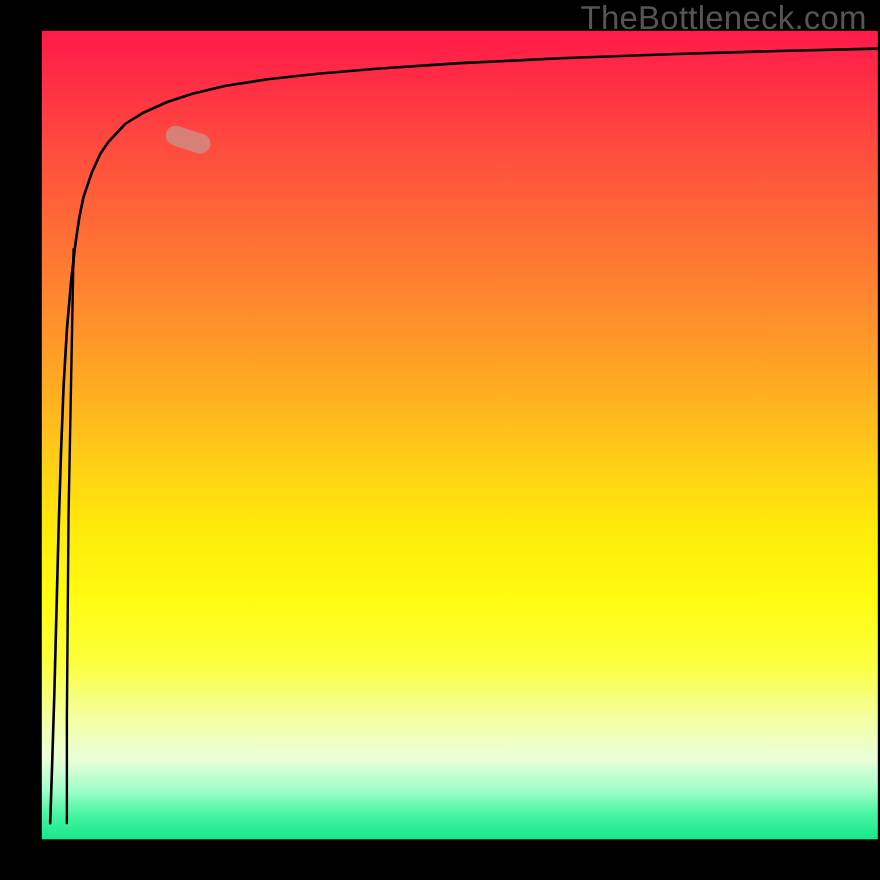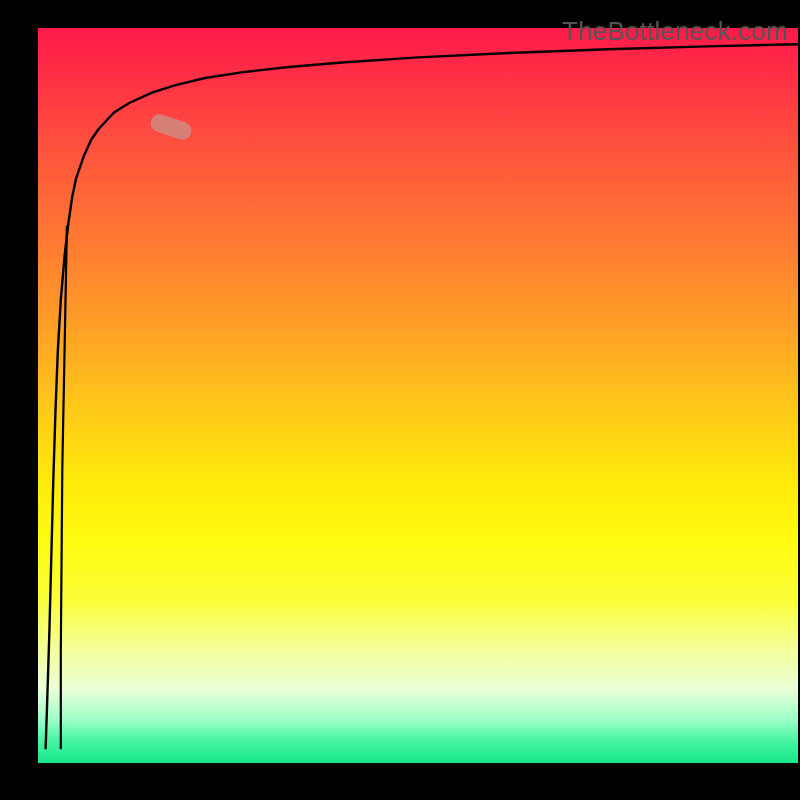--- a/index.html
+++ b/index.html
@@ -6,24 +6,24 @@
   body {
     width: 800px;
     height: 800px;
     background: #000;
     position: relative;
     font-family: Arial, Helvetica, sans-serif;
     overflow: hidden;
   }
   .watermark {
     position: absolute;
-    top: 16px;
+    top: 0;
     right: 12px;
     color: #555;
-    font-size: 26px;
+    font-size: 30px;
     font-weight: 400;
     letter-spacing: 0.2px;
     z-index: 10;
   }
   .plot-area {
     position: absolute;
     left: 38px;
     top: 28px;
     width: 760px;
     height: 735px;

